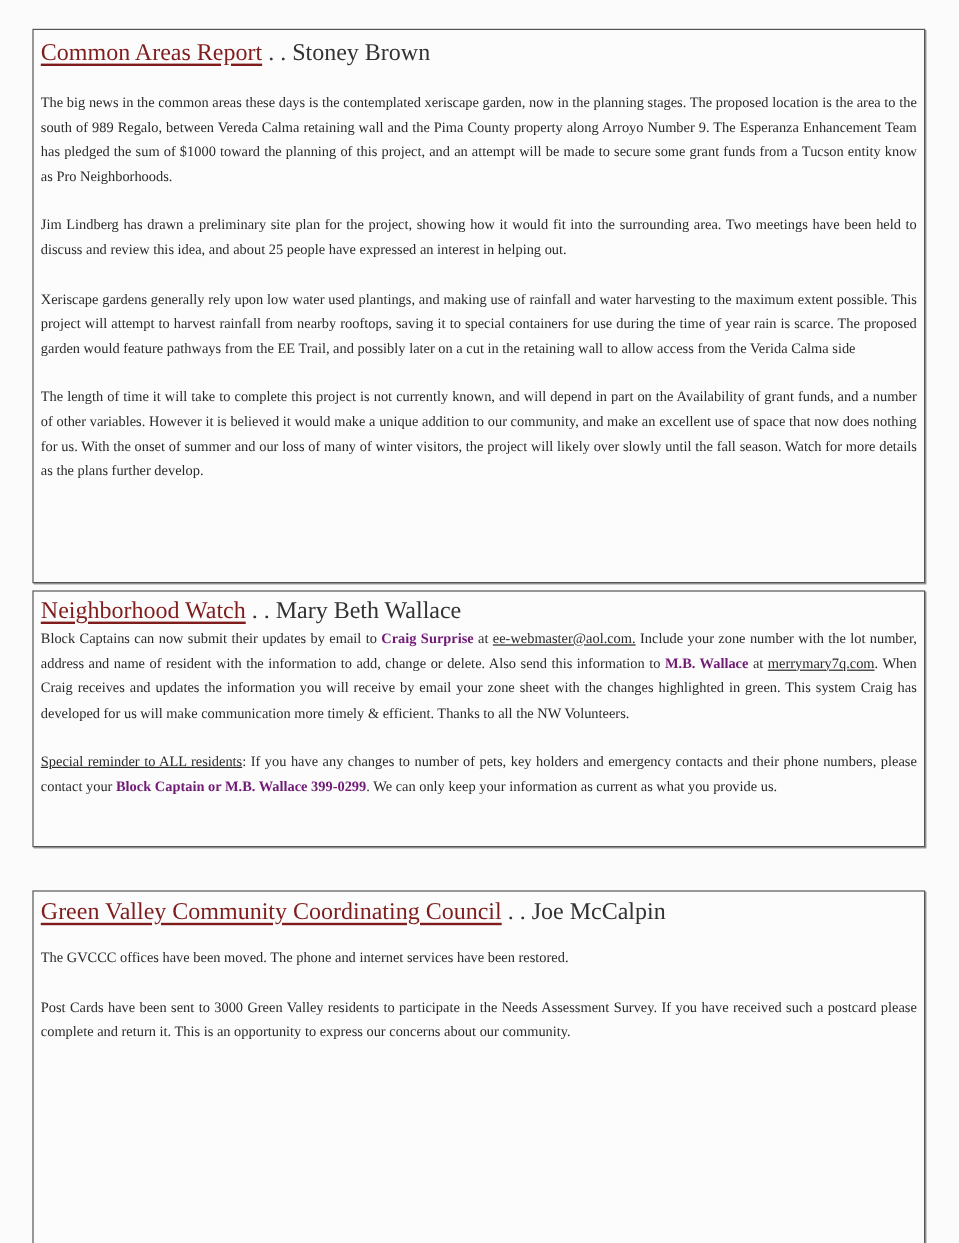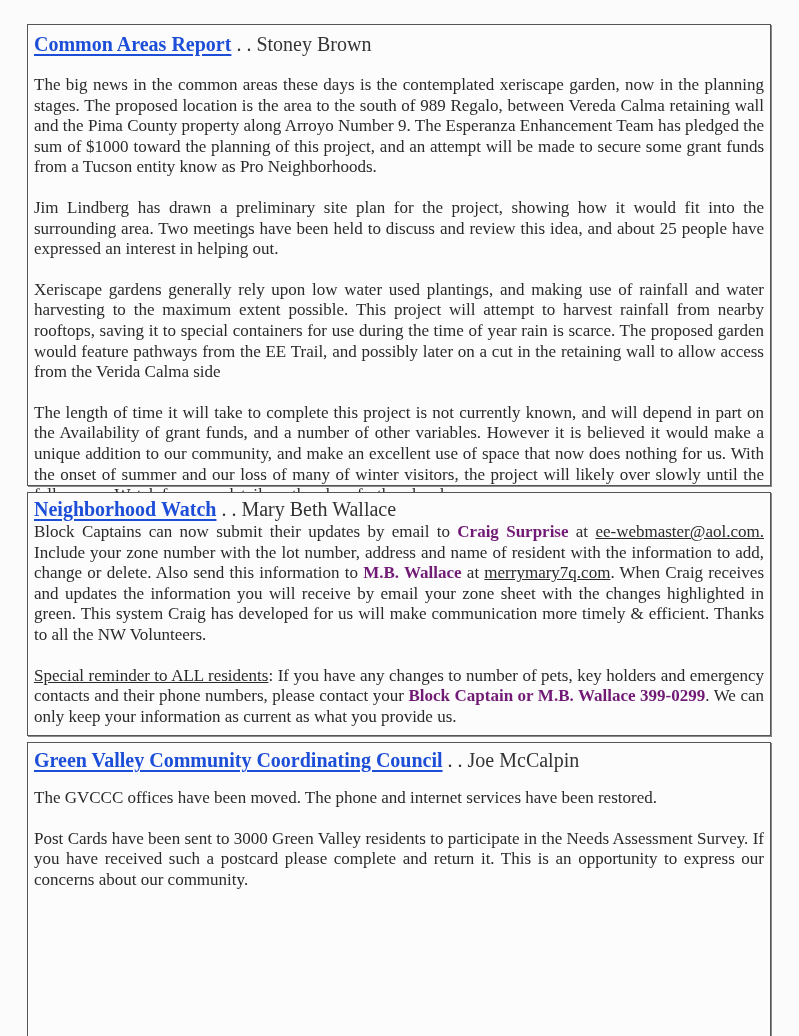--- a/index.html
+++ b/index.html
@@ -14,40 +14,40 @@
   .box {
     position: absolute;
     left: 27px;
     width: 744px;
     border: 1.5px solid #555;
     box-shadow: 1px 1px 0 #888;
     box-sizing: border-box;
     background: #fcfcfc;
   }
   .box1 { top: 24px; height: 462px; }
-  .box2 { top: 492px; height: 244px; }
+  .box2 { top: 492px; height: 214px; }
   .box3 { top: 742px; height: 348px; }
   .heading {
     font-size: 20px;
     margin: 0;
     padding: 0 6px;
     line-height: 26px;
   }
   .heading .title {
-    font-weight: bold;
+    font-weight: normal;
     text-decoration: underline;
     text-decoration-thickness: 2px;
     text-underline-offset: 3px;
-    color: #1d4ed8;
+    color: #7f1d1d;
   }
   .heading .sep, .heading .author { font-weight: normal; color: #333; }
   p {
     margin: 0;
     padding: 0 6px;
-    font-size: 17px;
+    font-size: 12px;
     line-height: 20.6px;
     text-align: justify;
   }
   .gap { height: 20px; }
   .box1 .heading { margin-top: 6px; }
   .box1 .first { margin-top: 18px; }
   .box2 .heading { margin-top: 3px; }
   .box3 .heading { margin-top: 4px; }
   .box3 .first { margin-top: 15px; }
   b { font-weight: bold; color: #701a75; }

